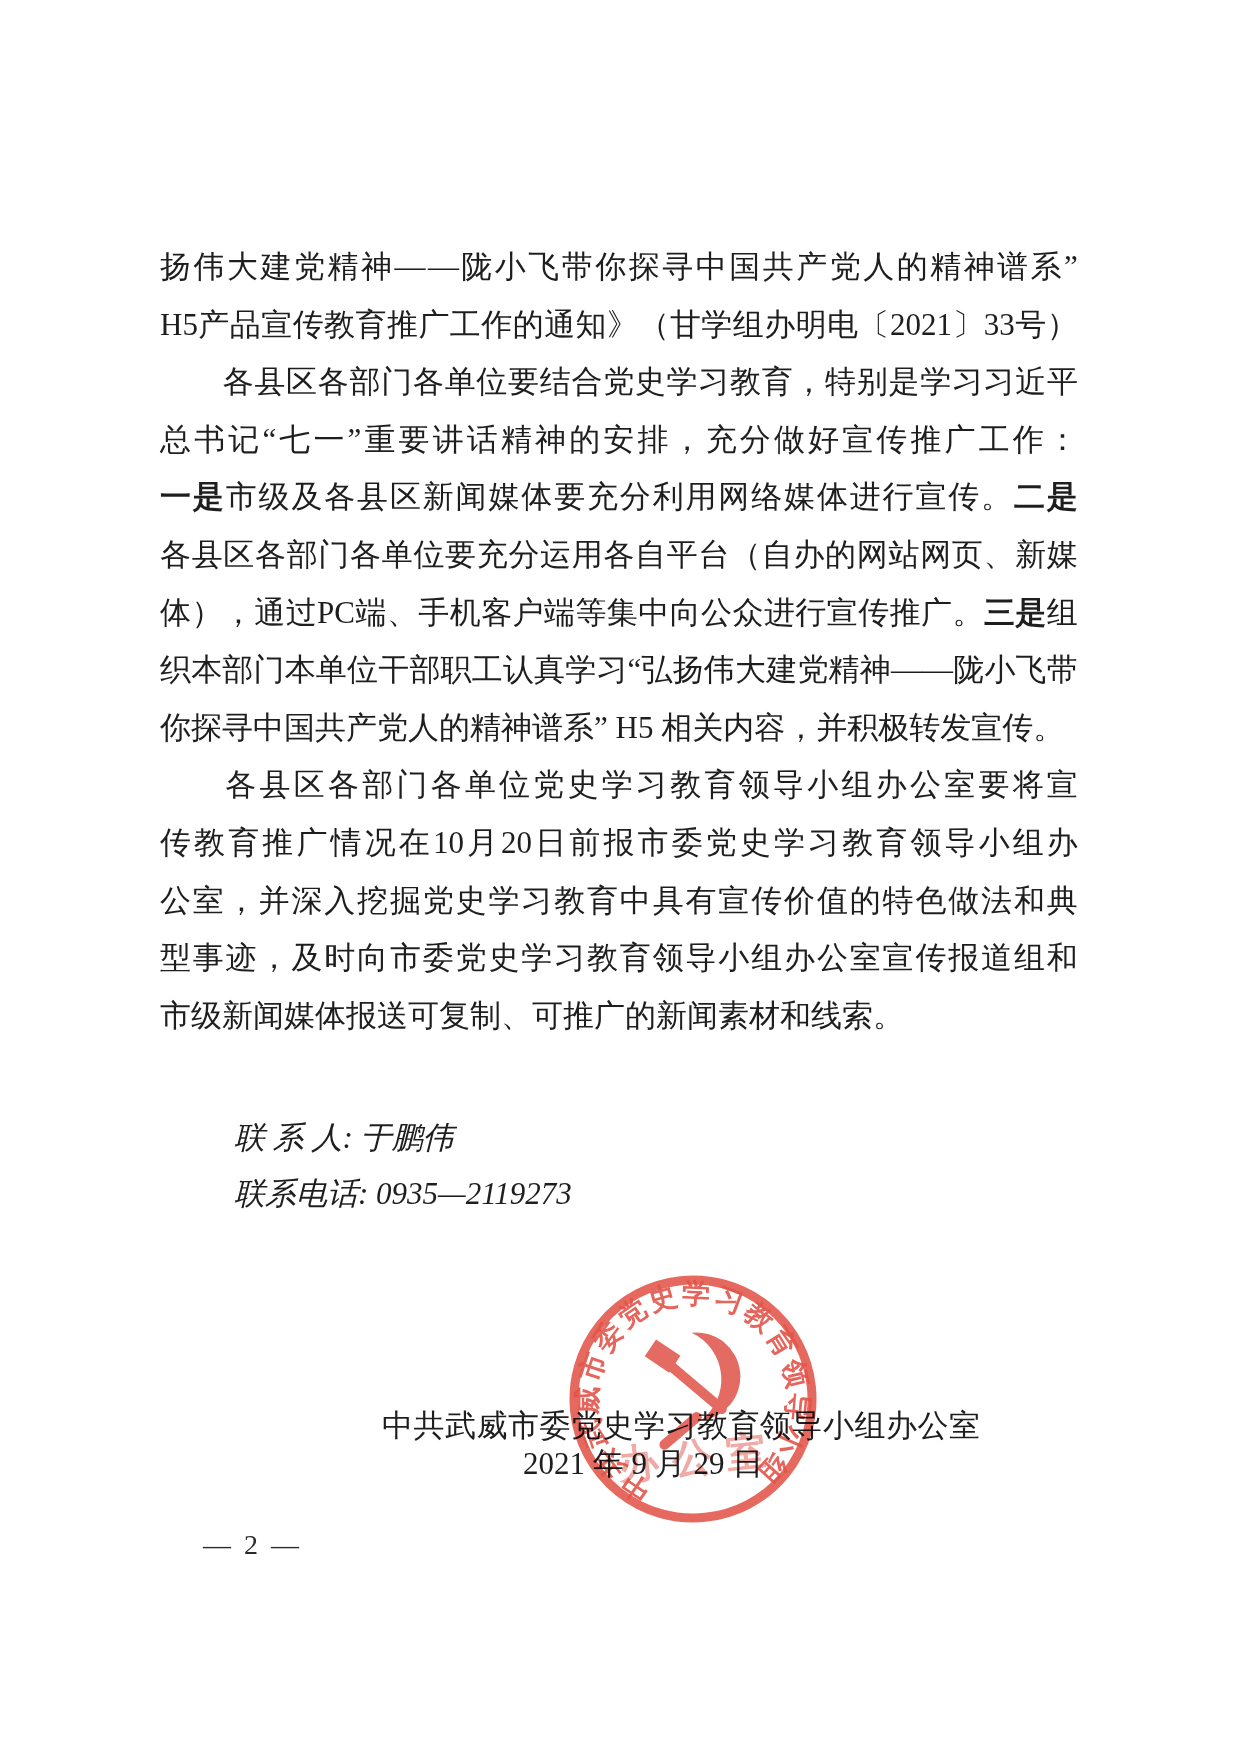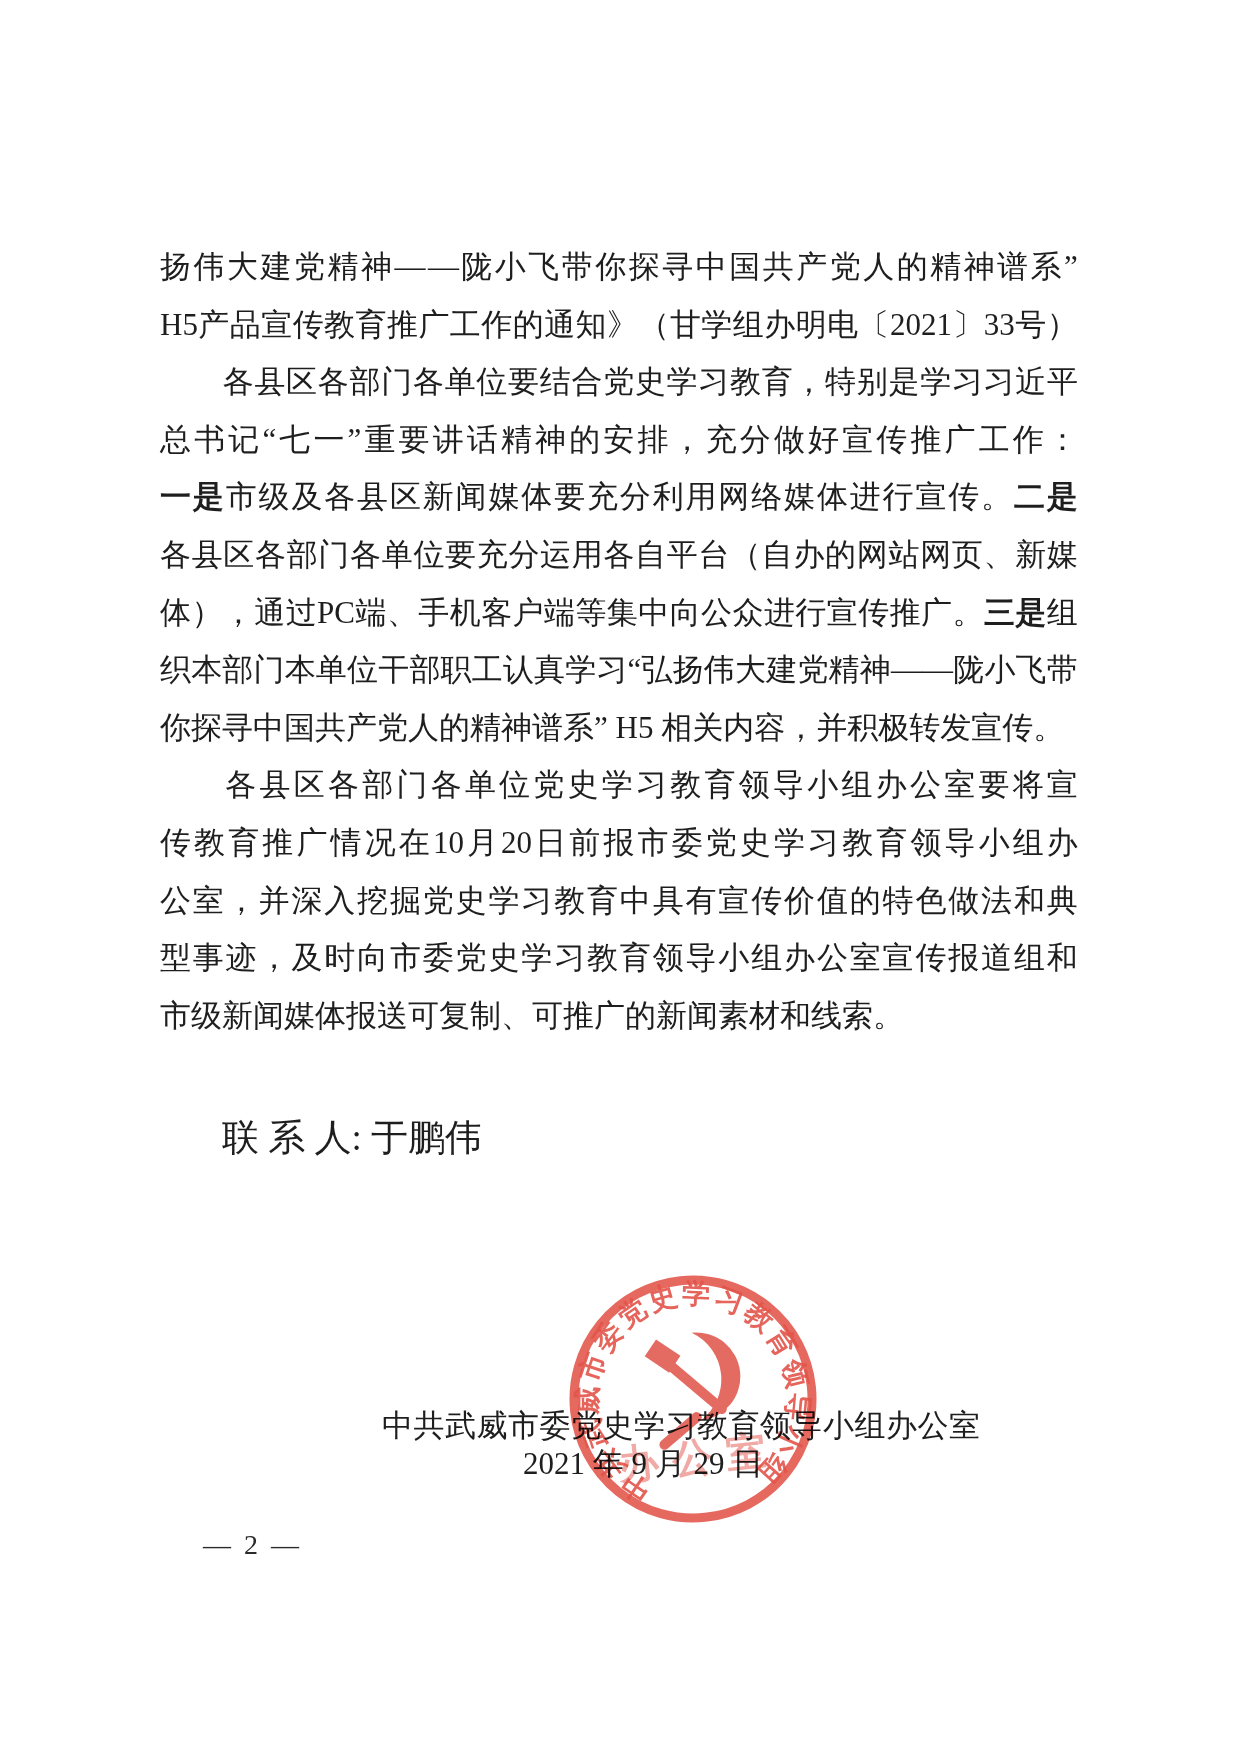--- a/index.html
+++ b/index.html
@@ -31,23 +31,24 @@
     display:flex;
     justify-content:space-between;
     align-items:center;
     white-space:normal;
   }
   .bline.j.ind::before{content:"";width:62px;flex:0 0 auto;}
   .b{font-weight:700;font-family:"Liberation Sans","DejaVu Sans",sans-serif;}
   
   .contact{
     position:absolute;
-    left:164px;top:1110px;
+    left:176px;top:1110px;
     width:918px;
-    font-size:37px;
+    font-size:31px;
+    font-style:italic;
   }
   .cline{
     height:56px;line-height:56px;
     padding-left:58px;
     white-space:nowrap;
   }
   
   .signature{
     position:absolute;
     left:382px;top:1406px;
@@ -449,20 +450,23 @@
         <span>组</span>
         <span>和</span>
       </div>
       <div class="bline"><span>市级新闻媒体报送可复制、可推广的新闻素材和线索。</span></div>
     </div>
 
   <div class="contact">
     <div class="cline">
       <span>联 系 人: </span><span>于鹏伟</span>
     </div>
+    <div class="cline">
+      <span>联系电话: </span><span>0935—2119273</span>
+    </div>
   </div>
 
   <div class="signature">中共武威市委党史学习教育领导小组办公室</div>
   <div class="sig-date">2021 年 9 月 29 日</div>
 
   <svg class="stamp" viewBox="0 0 256 256" xmlns="http://www.w3.org/2000/svg">
     <g fill="none" stroke="#e0453a">
       <circle cx="128" cy="128" r="119" stroke-width="9" opacity="0.88"></circle>
     </g>
     <defs>

